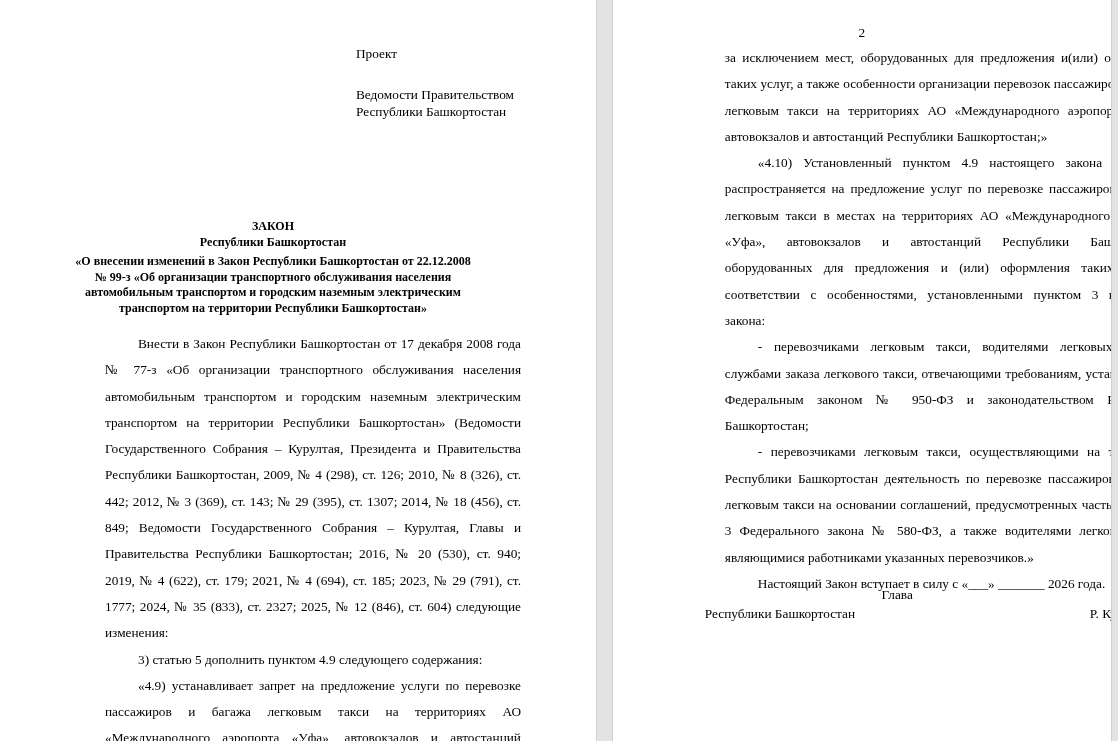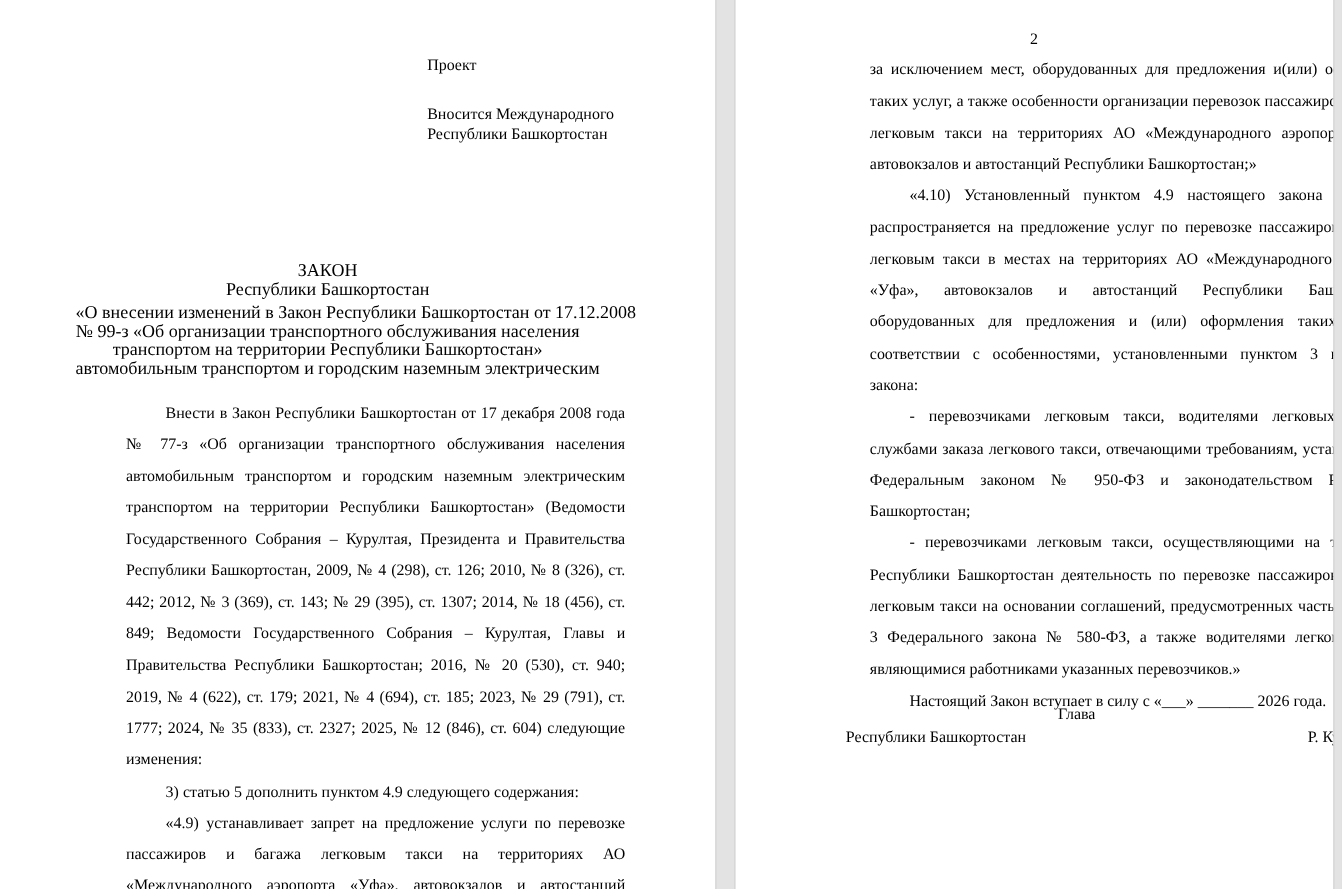--- a/index.html
+++ b/index.html
@@ -76,22 +76,22 @@
   }
   #hdr-proekt { margin-bottom: 23px; }
 
   
   #title-block {
     position: absolute;
     left: 63px;
     top: 219px;
     width: 420px;
     text-align: center;
-    font-weight: normal;
-    font-size: 15px;
+    font-weight: bold;
+    font-size: 12px;
     line-height: 15.6px;
   }
   #title-block .tline { white-space: nowrap; }
   #title-sub { margin-bottom: 2px; }
   #title-main { margin-top: 4px; }
 
   
   .art-head {
     font-weight: bold;
     font-size: 13.3px;
@@ -122,31 +122,31 @@
 </style>
 </head>
 <body>
 
 <div id="viewer">
 
   <div class="page" id="page-left">
 
     <div id="hdr-block">
       <div id="hdr-proekt">Проект</div>
-      <div>Вносится Международного</div>
+      <div>Ведомости Правительством</div>
       <div>Республики Башкортостан</div>
     </div>
 
     <div id="title-block">
       <div class="tline">ЗАКОН</div>
       <div class="tline" id="title-sub">Республики Башкортостан</div>
-      <div class="tline" id="title-main">«О внесении изменений в Закон Республики Башкортостан от 17.12.2008</div>
+      <div class="tline" id="title-main">«О внесении изменений в Закон Республики Башкортостан от 22.12.2008</div>
       <div class="tline">№ 99-з «Об организации транспортного обслуживания населения</div>
+      <div class="tline">автомобильным транспортом и городским наземным электрическим</div>
       <div class="tline">транспортом на территории Республики Башкортостан»</div>
-      <div class="tline">автомобильным транспортом и городским наземным электрическим</div>
     </div>
 
     <div class="col-left" style="top: 331px;">
       <p class="para indent">Внести в Закон Республики Башкортостан от 17 декабря 2008 года № 77-з «Об организации транспортного обслуживания населения автомобильным транспортом и городским наземным электрическим транспортом на территории Республики Башкортостан» (Ведомости Государственного Собрания – Курултая, Президента и Правительства Республики Башкортостан, 2009, № 4 (298), ст. 126; 2010, № 8 (326), ст. 442; 2012, № 3 (369), ст. 143; № 29 (395), ст. 1307; 2014, № 18 (456), ст. 849; Ведомости Государственного Собрания – Курултая, Главы и Правительства Республики Башкортостан; 2016, № 20 (530), ст. 940; 2019, № 4 (622), ст. 179; 2021, № 4 (694), ст. 185; 2023, № 29 (791), ст. 1777; 2024, № 35 (833), ст. 2327; 2025, № 12 (846), ст. 604) следующие изменения:</p>
       <p class="para indent">3) статью 5 дополнить пунктом 4.9 следующего содержания:</p>
       <p class="para indent last-line-stretch">«4.9) устанавливает запрет на предложение услуги по перевозке пассажиров и багажа легковым такси на территориях АО «Международного аэропорта «Уфа», автовокзалов и автостанций Республики Башкортостан</p>
     </div>
 
   </div>
 

